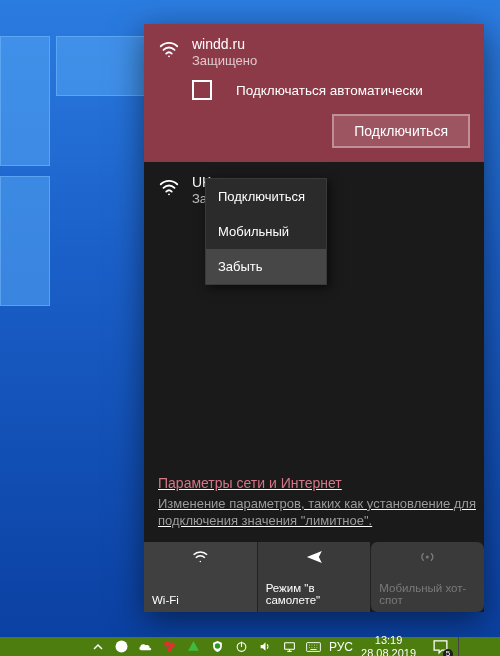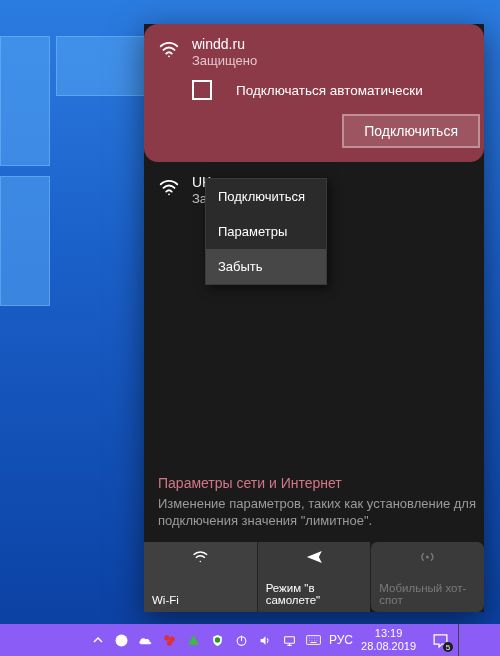--- a/index.html
+++ b/index.html
@@ -21,21 +21,21 @@
     top: 24px; right: 16px;
     width: 340px; height: 588px;
     background: #1a1a1a;
     color: #fff;
     display: flex; flex-direction: column;
     box-shadow: 0 8px 30px rgba(0,0,0,0.5);
   }
   
   .net-list { flex: 1; overflow: hidden; }
   
-  .net-item { padding: 12px 4px 14px 14px; position: relative; border-radius: 14px; }
+  .net-item { padding: 12px 14px 14px 14px; position: relative; }
   .net-item.selected { background: #8d3a48; }
   .net-item .row { display: flex; align-items: flex-start; gap: 12px; }
   .net-item .info { flex: 1; }
   .net-item .name { font-size: 14px; color: #fff; }
   .net-item .status { font-size: 13px; color: rgba(255,255,255,0.72); margin-top: 1px; }
   
   .wifi-icon { width: 22px; height: 22px; stroke: #fff; fill: none; stroke-width: 2; flex: none; margin-top: 2px;}
   
   .auto-row { display: flex; align-items: center; gap: 24px; margin: 12px 0 14px 34px; font-size: 13.5px; }
   .checkbox { width: 20px; height: 20px; border: 2px solid #fff; flex: none; }
@@ -57,42 +57,42 @@
     width: 122px;
     background: #2b2b2b;
     border: 1px solid #3a3a3a;
     box-shadow: 3px 3px 10px rgba(0,0,0,0.6);
     z-index: 50;
   }
   .ctx .mi { padding: 10px 12px; font-size: 13px; color: #fff; cursor: pointer; }
   .ctx .mi.hover { background: #474747; }
   
   
-  .settings-link { padding: 10px 8px 12px 14px; }
+  .settings-link { padding: 10px 8px 12px 14px; text-decoration: underline; }
   .settings-link .title { color: #d57686; font-size: 14px; margin-bottom: 4px; }
   .settings-link .desc { color: #9b9b9b; font-size: 13px; line-height: 1.35; }
   
   .tiles { display: flex; height: 70px; }
   .tile {
     flex: 1;
     padding: 6px 8px 6px 8px;
     display: flex; flex-direction: column; justify-content: space-between;
     font-size: 11.5px; color: #fff;
     border-left: 1px solid rgba(0,0,0,0.4);
     background: #3a3a3a;
   }
   .tile:first-child { border-left: none; }
   .tile.active { background: #404040; }
   .tile.disabled { color: #7a7a7a; border-radius: 7px; }
   .tile .ticon { height: 18px; }
   
   
   .taskbar {
-    position: absolute; bottom: 0; left: 0; right: 0; height: 32px;
-    background: #8b5cf6;
+    position: absolute; bottom: 0; left: 0; right: 0; height: 19px;
+    background: #4d7c0f;
     display: flex; align-items: center;
     color: #fff; font-size: 11px;
   }
   .taskbar .tray { display: flex; align-items: center; gap: 9px; margin-left: 90px; }
   .taskbar .tray-icon { width: 15px; height: 15px; display:flex; align-items:center; justify-content:center; cursor:pointer; }
   .taskbar .lang { margin: 0 8px; font-size: 12px; }
   .taskbar .clock { text-align: center; line-height: 1.15; margin: 0 6px 0 0; font-size: 11px;}
   .taskbar .notif { width: 36px; height: 32px; display:flex; align-items:center; justify-content:center; position:relative;}
   .taskbar .show-desktop { width: 6px; height: 100%; border-left: 1px solid #444; }
   .badge { position:absolute; bottom:4px; right:5px; background:#1e1e1e; border-radius:50%; width:10px; height:10px; font-size:8px; display:flex;align-items:center;justify-content:center;}
@@ -172,21 +172,21 @@
         <path d="M7 7 C4 10 4 14 7 17"></path>
           <path d="M17 7 C20 10 20 14 17 17"></path>
       </svg>
       <span>Мобильный хот-спот</span>
     </div>
   </div>
 </div>
 
 <div class="ctx">
   <div class="mi">Подключиться</div>
-  <div class="mi">Параметры</div>
+  <div class="mi">Мобильный</div>
   <div class="mi hover">Забыть</div>
 </div>
 
 <div class="taskbar">
   <div class="tray">
     <span class="tray-icon">
       <svg width="10" height="10" viewBox="0 0 10 10" stroke="#fff" fill="none" stroke-width="1.5">
           <path d="M1 7 L5 3 L9 7"></path>
         </svg>
     </span>

